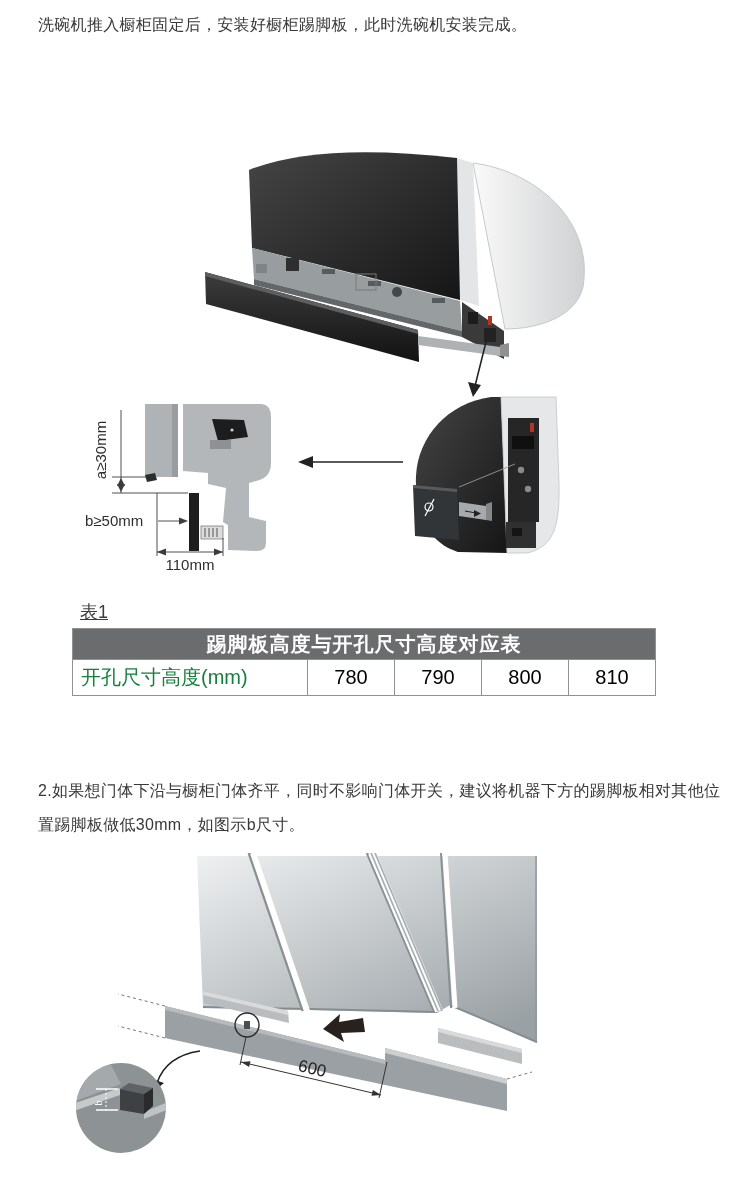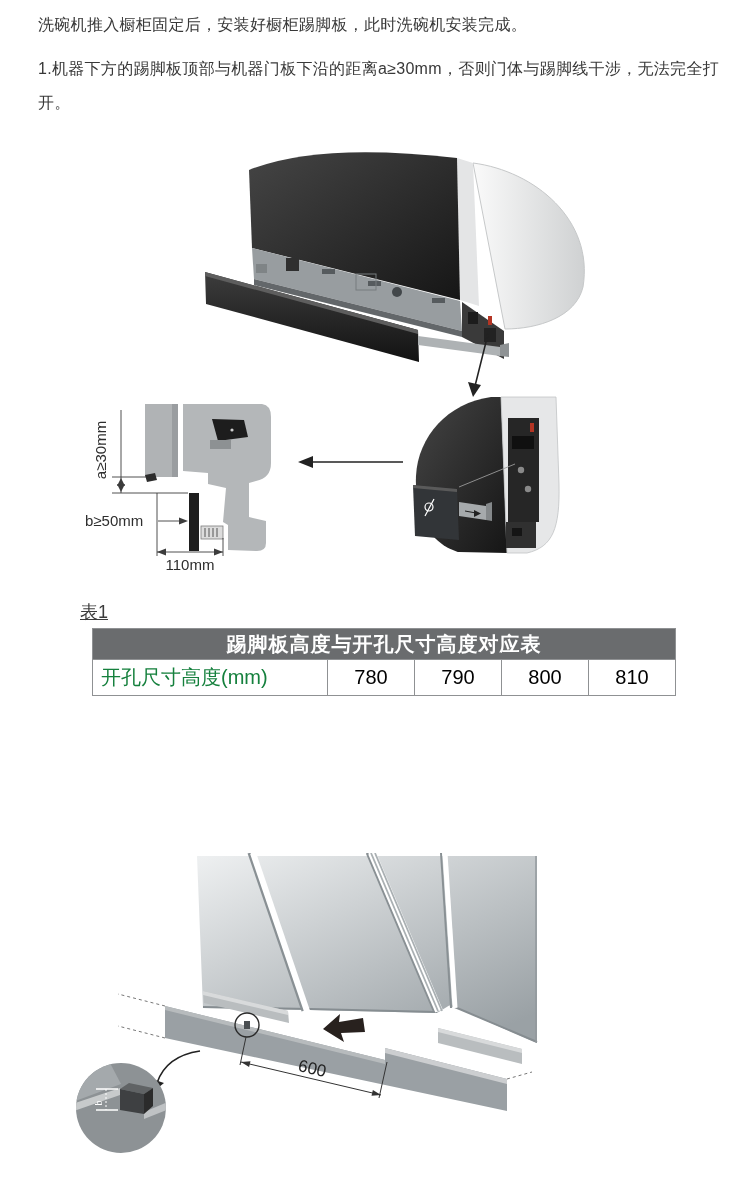--- a/index.html
+++ b/index.html
@@ -7,36 +7,35 @@
   .page{position:relative;width:750px;height:1197px;background:#ffffff;overflow:hidden;}
   .para{position:absolute;left:38px;width:692px;margin:0;font-size:16px;line-height:34px;
         color:#383838;text-align:left;letter-spacing:0.3px;}
   #para-intro{top:8px;}
   #para-step1{top:52px;}
   #para-step2{top:774px;}
   .fig{position:absolute;}
   #fig1{left:60px;top:140px;width:640px;height:460px;}
   #fig2{left:60px;top:853px;width:640px;height:312px;}
   .tbl-caption{position:absolute;left:80px;top:600px;font-size:18px;color:#3c3c3c;text-decoration:underline;}
-  table.spec{position:absolute;left:92px;top:628px;width:583px;border-collapse:collapse;
+  table.spec{position:absolute;left:72px;top:628px;width:583px;border-collapse:collapse;
              table-layout:fixed;border-radius:10px;}
   table.spec th{background:#6a6c6e;color:#ffffff;font-size:20px;font-weight:bold;
                 height:28px;border:1.5px solid #8f9193;letter-spacing:1px;}
   table.spec td{height:33px;font-size:20px;color:#000000;border:1.5px solid #8f9193;
                 text-align:center;background:#ffffff;}
   table.spec td.lbl{text-align:left;padding-left:8px;color:#15803d;}
   svg text{font-family:"Liberation Sans","DejaVu Sans",sans-serif;}
 </style>
 </head>
 <body>
 
 <div class="page">
 
   <p class="para" id="para-intro">洗碗机推入橱柜固定后，安装好橱柜踢脚板，此时洗碗机安装完成。</p>
-  <p class="para" id="para-step1">1.机器下方的踢脚板顶部与机器门板下沿的距离a≥30mm，否则门体与踢脚线干涉，无法完全打开。</p>
 
   <div class="fig" id="fig1">
     <svg width="640" height="460" viewBox="0 0 640 460">
       <defs>
         <linearGradient id="doorG" x1="0" y1="0" x2="1" y2="1">
           <stop offset="0" stop-color="#454545"></stop>
             <stop offset="1" stop-color="#161616"></stop>
         </linearGradient>
         <linearGradient id="fanG" x1="0" y1="0" x2="1" y2="0">
           <stop offset="0" stop-color="#fafafa"></stop>
@@ -164,20 +163,21 @@
       <tr>
         <td class="lbl">开孔尺寸高度(mm)</td>
         <td>780</td>
         <td>790</td>
         <td>800</td>
         <td>810</td>
       </tr>
     </tbody>
   </table>
 
+  <p class="para" id="para-step2">2.如果想门体下沿与橱柜门体齐平，同时不影响门体开关，建议将机器下方的踢脚板相对其他位置踢脚板做低30mm，如图示b尺寸。</p>
 
   <div class="fig" id="fig2">
     <svg width="640" height="312" viewBox="0 0 640 312">
       <defs>
         <linearGradient id="panG" x1="0" y1="0" x2="0.8" y2="1">
           <stop offset="0" stop-color="#eef0f1"></stop>
             <stop offset="1" stop-color="#9aa1a5"></stop>
         </linearGradient>
         <clipPath id="discClip">
             <circle cx="61" cy="255" r="45"></circle>

